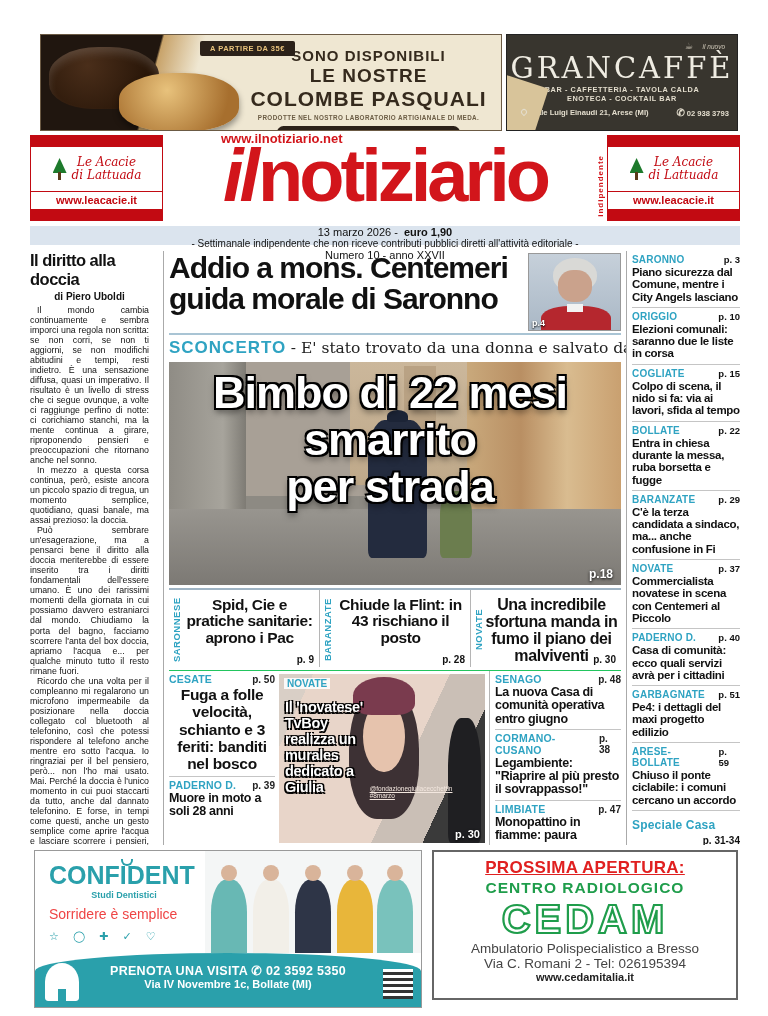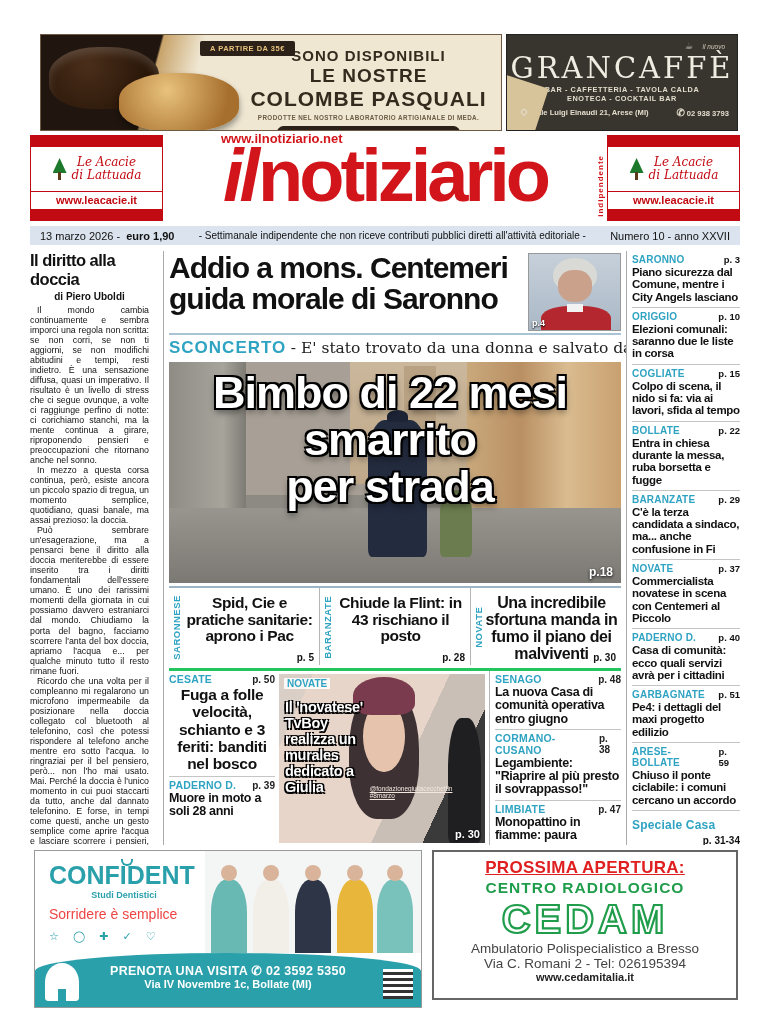--- a/index.html
+++ b/index.html
@@ -58,21 +58,21 @@
   .acacie-url { border-top:1px solid #c20a12; color:#c20a12; font-weight:bold; font-size:11px; text-align:center; padding:2px 0 3px; }
   .mast-center { flex:1; position:relative; text-align:center; }
   .mast-url { position:absolute; left:58px; top:-4px; color:#d2151b; font-weight:bold; font-size:13px; }
   .mast-title { margin-top:6px; font-size:74px; font-weight:bold; color:#d2151b; letter-spacing:-4px; line-height:.95; }
   .mast-title .il { font-style:italic; margin-right:2px; }
   .mast-vert { position:absolute; right:2px; bottom:4px; writing-mode:vertical-rl; transform:rotate(180deg); font-size:8px; color:#d2151b; font-weight:bold; letter-spacing:1px; }
 
   
   .date-strip {
     position:absolute; top:226px; left:30px; right:28px; height:19px; background:#dbe4ee;
-    display:flex; justify-content:space-between; align-items:center; padding:0 10px; font-size:11px;
+    display:flex; justify-content:space-between; align-items:center; padding:0 10px; font-size:11px;flex-direction:column;
   }
   .date-strip b { margin-left:3px; }
   .date-strip .center { font-size:10px; }
 
   
   .content { position:absolute; top:251px; left:30px; right:28px; height:594px; display:flex; }
   .col-left { width:134px; padding-right:14px; border-right:1px solid #aaa; overflow:hidden; }
   .edit-title { font-size:16.5px; font-weight:bold; letter-spacing:-.5px; }
   .edit-byline { font-size:10px; font-weight:bold; text-align:center; margin:2px 0 3px; }
   .edit-body p { font-size:8.8px; line-height:1.14; text-align:justify; text-indent:7px; }
@@ -113,21 +113,21 @@
   
   .teasers { display:flex; border-top:2px solid #9fb4c4; margin-top:3px; height:84px; }
   .teaser { position:relative; flex:1; display:flex; padding:4px 2px 2px; }
   .teaser + .teaser { border-left:1px solid #b5b5b5; }
   .vlabel { writing-mode:vertical-rl; transform:rotate(180deg); color:#2fa3c2; font-weight:bold; font-size:9.5px; letter-spacing:.5px; text-align:center; }
   .teaser-title { flex:1; text-align:center; font-weight:800; font-size:15.5px; line-height:1.06; letter-spacing:-.4px; padding-top:3px; }
   .teaser:nth-child(3) .teaser-title { font-size:16px; }
   .teaser-page { position:absolute; right:5px; bottom:2px; font-size:10px; font-weight:bold; }
 
   
-  .lower { display:flex; border-top:3px solid #22c55e; margin-top:3px; flex:1; }
+  .lower { display:flex; border-top:1px solid #22c55e; margin-top:3px; flex:1; }
   .news-item { padding:2px 0 3px; border-bottom:1px solid #c5c5c5; position:relative; }
   .news-item:last-child { border-bottom:none; }
   .news-head { display:flex; justify-content:space-between; align-items:baseline; }
   .news-sec { color:#2fa3c2; font-weight:bold; font-size:10.5px; letter-spacing:.2px; }
   .news-page { font-size:10px; font-weight:bold; color:#222; }
   .news-title { font-weight:800; font-size:12.5px; line-height:1.06; letter-spacing:-.3px; margin-top:1px; }
   .mini-left { width:110px; padding-right:4px; }
   .mini-left .big .news-title { font-size:15.5px; text-align:center; line-height:1.12; }
   .mini-right { width:132px; padding-left:5px; border-left:1px solid #b5b5b5; }
   .tvboy { position:relative; flex:1; margin:3px 4px 2px 0; background:linear-gradient(115deg,#d9cfc6 0 12%,#e8d5c9 12% 60%,#cabfb6 60% 78%,#3a3a3a 78% 100%); overflow:hidden; }
@@ -298,21 +298,21 @@
         <div class="hero-title">
           <span>Bimbo di 22 mesi</span><br><span>smarrito</span><br><span>per strada</span>
         </div>
         <span class="hero-page">p.18</span>
       </div>
 
       <div class="teasers">
         <div class="teaser">
           <span class="vlabel">SARONNESE</span>
           <div class="teaser-title">Spid, Cie e pratiche sanitarie: aprono i Pac</div>
-          <span class="teaser-page">p. 5</span>
+          <span class="teaser-page">p. 9</span>
         </div>
         <div class="teaser">
           <span class="vlabel">BARANZATE</span>
           <div class="teaser-title">Chiude la Flint: in 43 rischiano il posto</div>
           <span class="teaser-page">p. 28</span>
         </div>
         <div class="teaser">
           <span class="vlabel">NOVATE</span>
           <div class="teaser-title">Una incredibile sfortuna manda in fumo il piano dei malviventi</div>
           <span class="teaser-page">p. 30</span>

